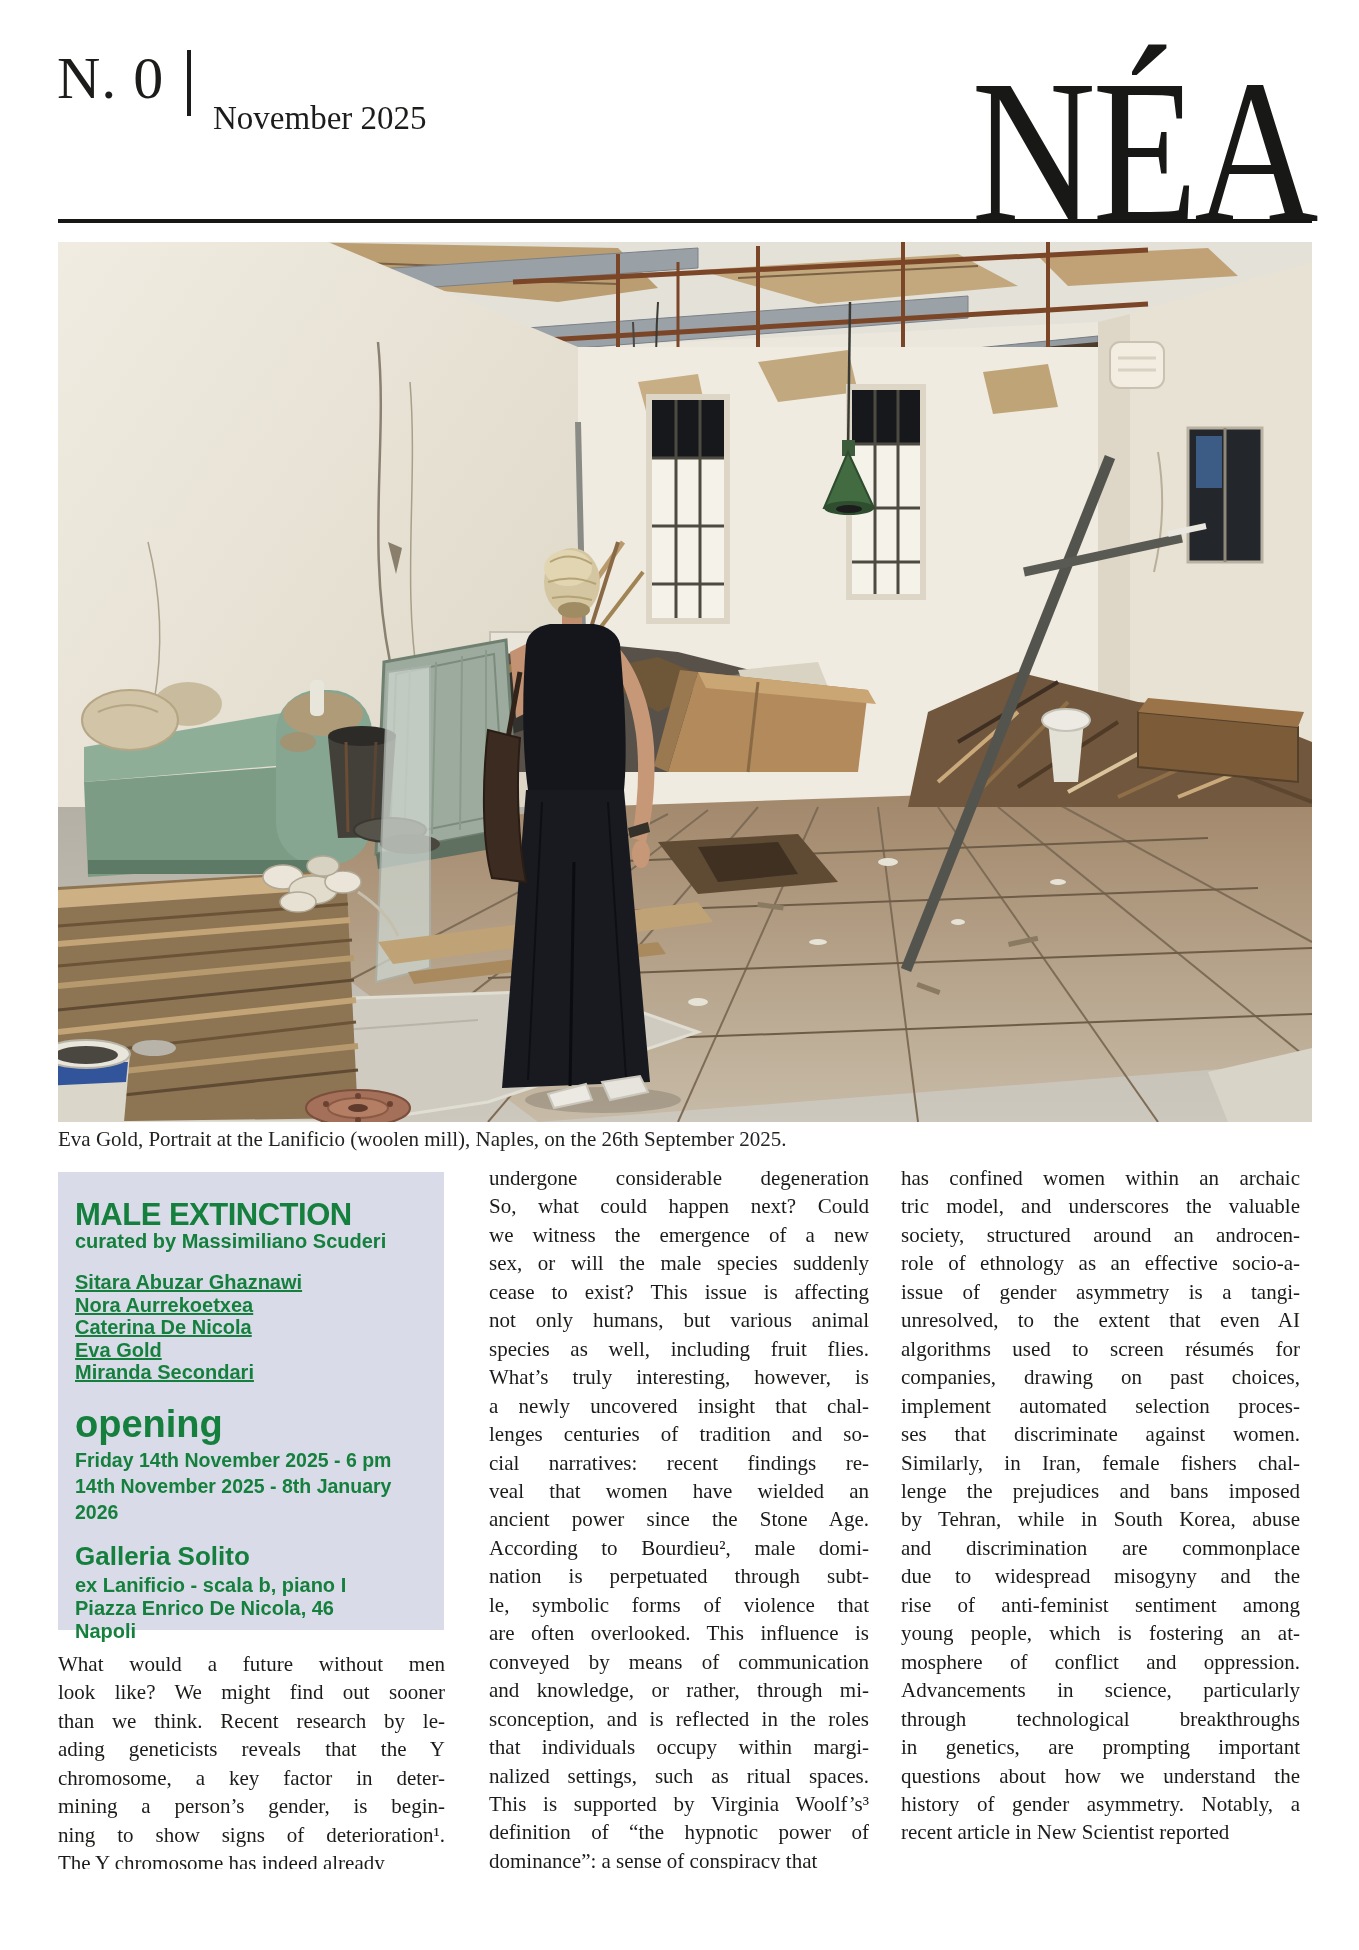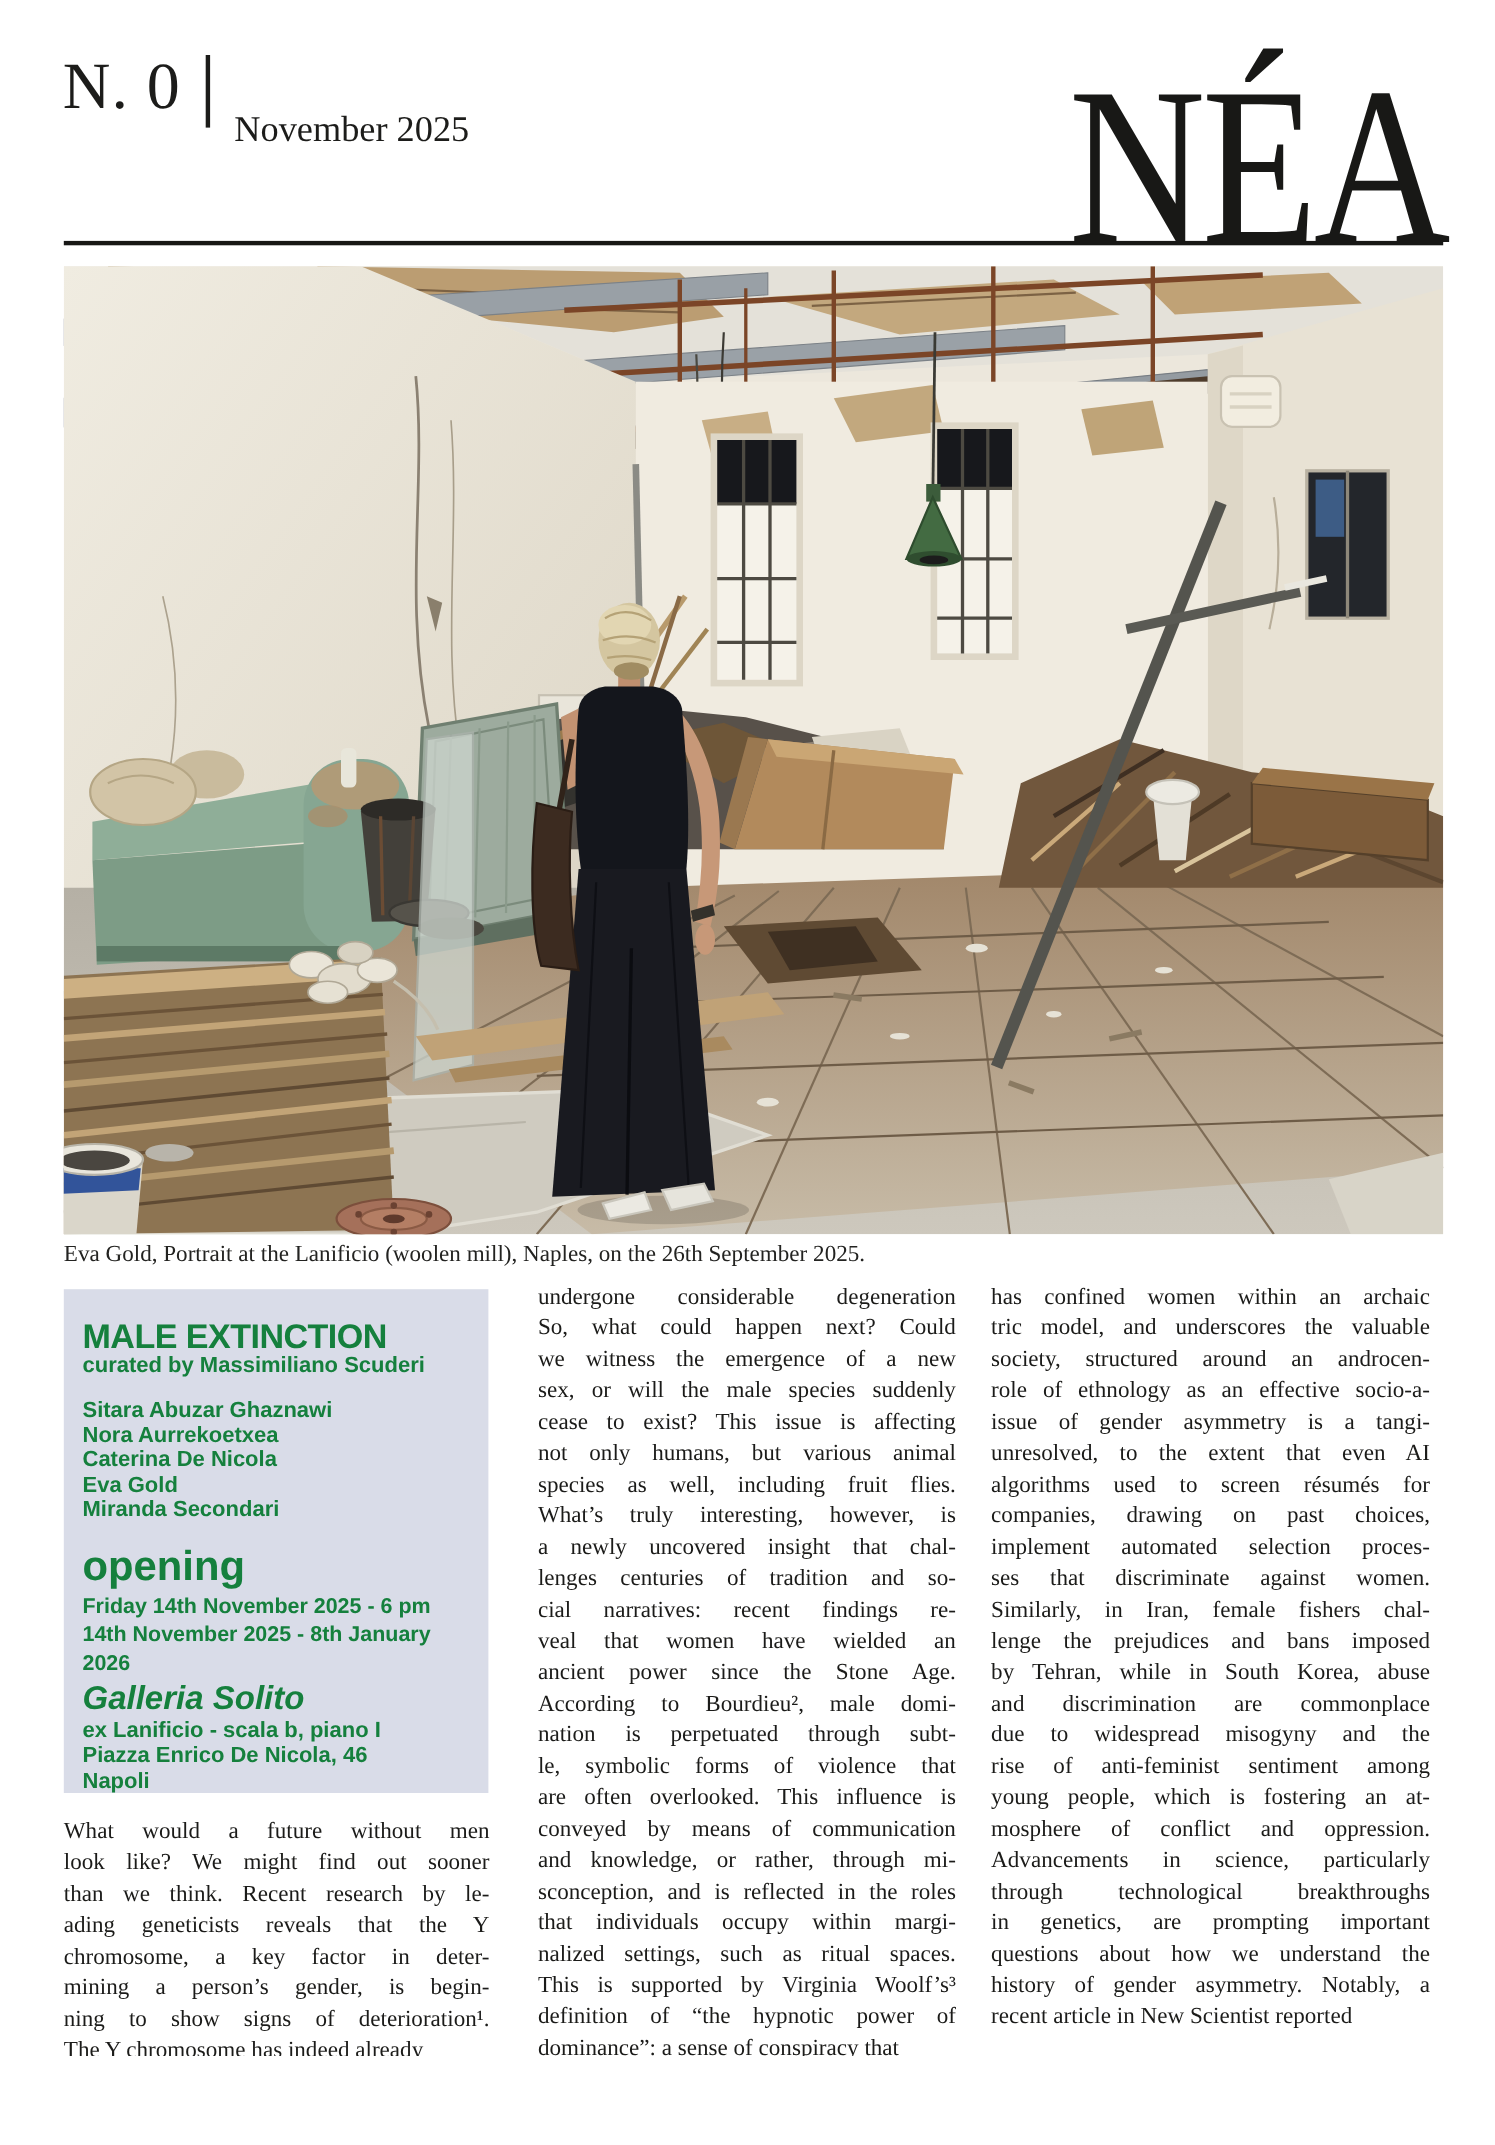--- a/index.html
+++ b/index.html
@@ -19,26 +19,26 @@
   .photo { position:absolute; left:58px; top:242px; width:1254px; height:880px; }
   .photo svg { display:block; width:100%; height:100%; }
   .caption { position:absolute; left:58px; top:1127px; font-size:21px; line-height:1.2; color:#232321; }
 
   
   .info-box { position:absolute; left:58px; top:1172px; width:386px; height:458px;
               background:#d9dce8; box-sizing:border-box; padding:27px 16px 20px 17px;
               font-family:"Liberation Sans", sans-serif; font-weight:bold; color:#15803d; }
   .box-title    { font-size:31px; line-height:31px; letter-spacing:-0.5px; }
   .box-curator  { font-size:20px; line-height:21px; margin-top:1px; }
-  .box-artists  { margin-top:19px; }
+  .box-artists  { margin-top:19px;text-decoration:underline; }
   .box-artists div { font-size:20px; line-height:22.5px; }
   .box-opening  { font-size:38px; line-height:38px; margin-top:21px; }
   .box-dates    { margin-top:4px; }
   .box-dates div{ font-size:19.5px; line-height:26px; }
-  .box-gallery  { font-size:30px; line-height:31px; margin-top:4px;font-style:italic; }
+  .box-gallery  { font-size:26px; line-height:31px; margin-top:16px; }
   .box-address  { margin-top:2px; }
   .box-address div { font-size:20px; line-height:23px; }
 
   
   .col { position:absolute; font-size:21px; line-height:28.45px; color:#1b1b19; }
   #col1 { left:58px;  top:1650px; width:387px; }
   #col2 { left:489px; top:1164px; width:380px; }
   #col3 { left:901px; top:1164px; width:399px; }
   .col .tline { text-align:justify; text-align-last:justify; white-space:nowrap; }
   .col .tline:last-child { text-align-last:left; }

